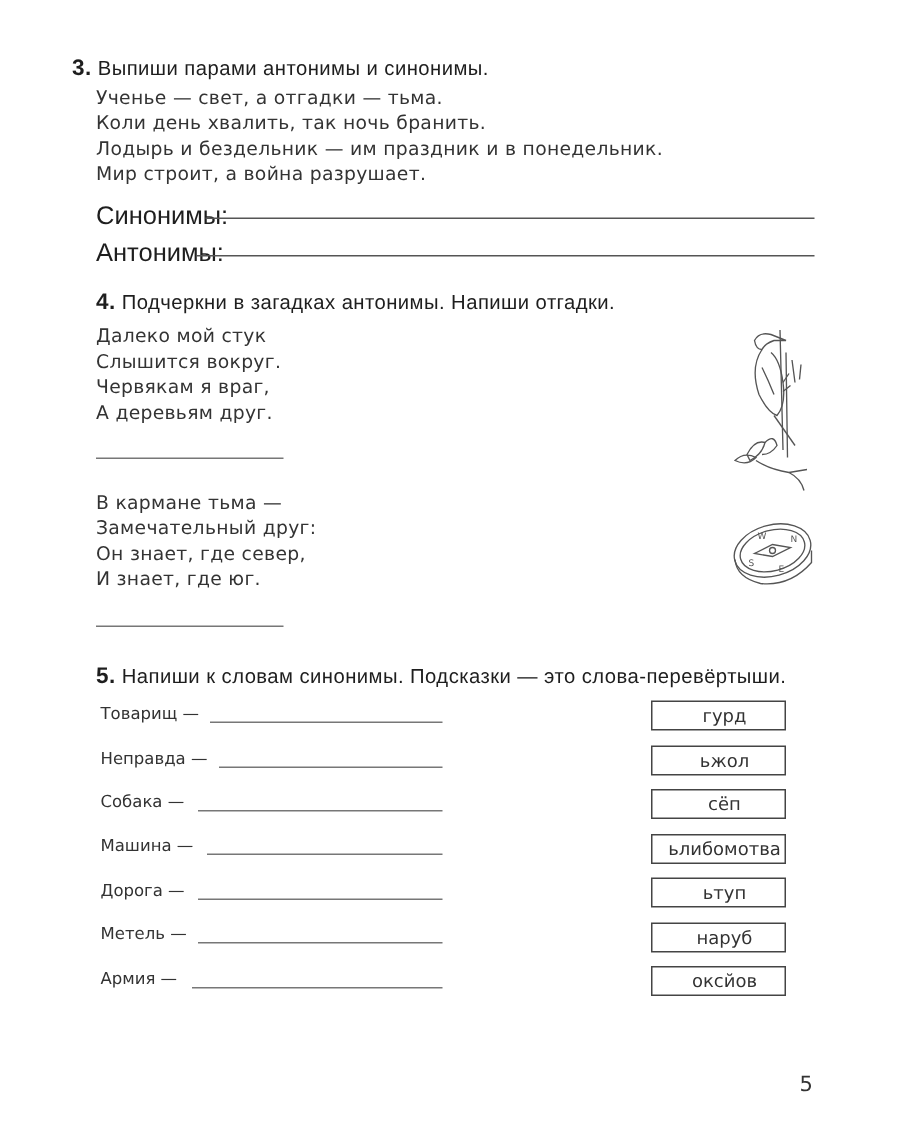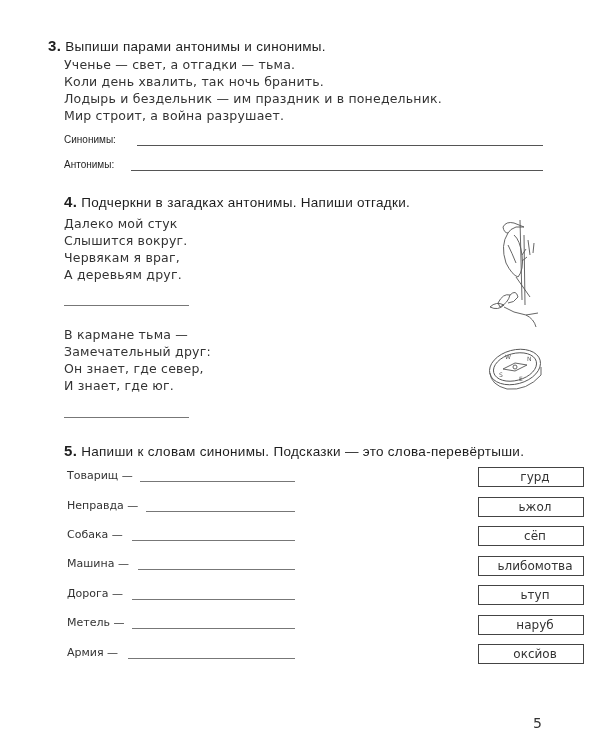--- a/index.html
+++ b/index.html
@@ -13,29 +13,29 @@
       font-size: 13.5px; color: #1e1e1e; letter-spacing: 0.3px; white-space: nowrap;
     }
     .task-num { font-weight: bold; font-size: 15px; margin-right: 4px; }
     .body-line {
       font-family: "DejaVu Sans", sans-serif;
       font-size: 12.5px; color: #333; letter-spacing: 0.2px; white-space: nowrap;
       line-height: 17px;
     }
     .label-bold {
       font-family: "Liberation Sans", sans-serif;
-      font-size: 10px; color: #1e1e1e; white-space: nowrap;
+      font-size: 17px; color: #1e1e1e; white-space: nowrap;
     }
     .uline { border-bottom: 1.5px solid #555; height: 0; }
     .uline-thin { border-bottom: 1.2px solid #777; height: 0; }
     .hint-box {
-      position: absolute; left: 434px; width: 106px; height: 20px;
+      position: absolute; left: 434px; width: 90px; height: 20px;
       border: 1.3px solid #444; box-sizing: border-box;
       font-family: "DejaVu Sans", sans-serif; font-size: 12px; color: #333;
-      text-align: center; line-height: 18px; padding-left: 8px; margin-left: 44px;
+      text-align: center; line-height: 18px; padding-left: 8px;
     }
     .row-label {
       font-family: "DejaVu Sans", sans-serif; font-size: 11px; color: #333;
       white-space: nowrap;
     }
     .page-num {
       font-family: "DejaVu Sans", sans-serif; font-size: 14px; color: #333;
     }
   </style>
 </head>

